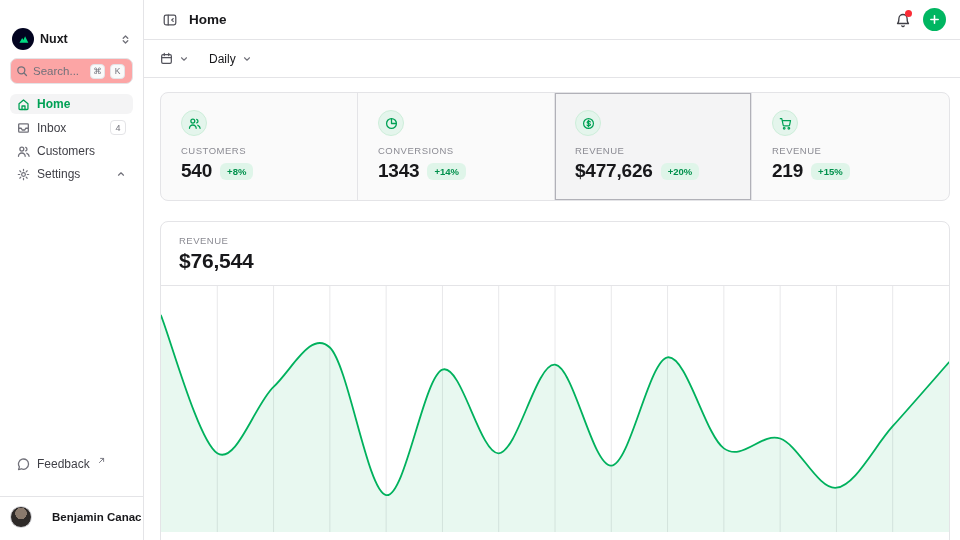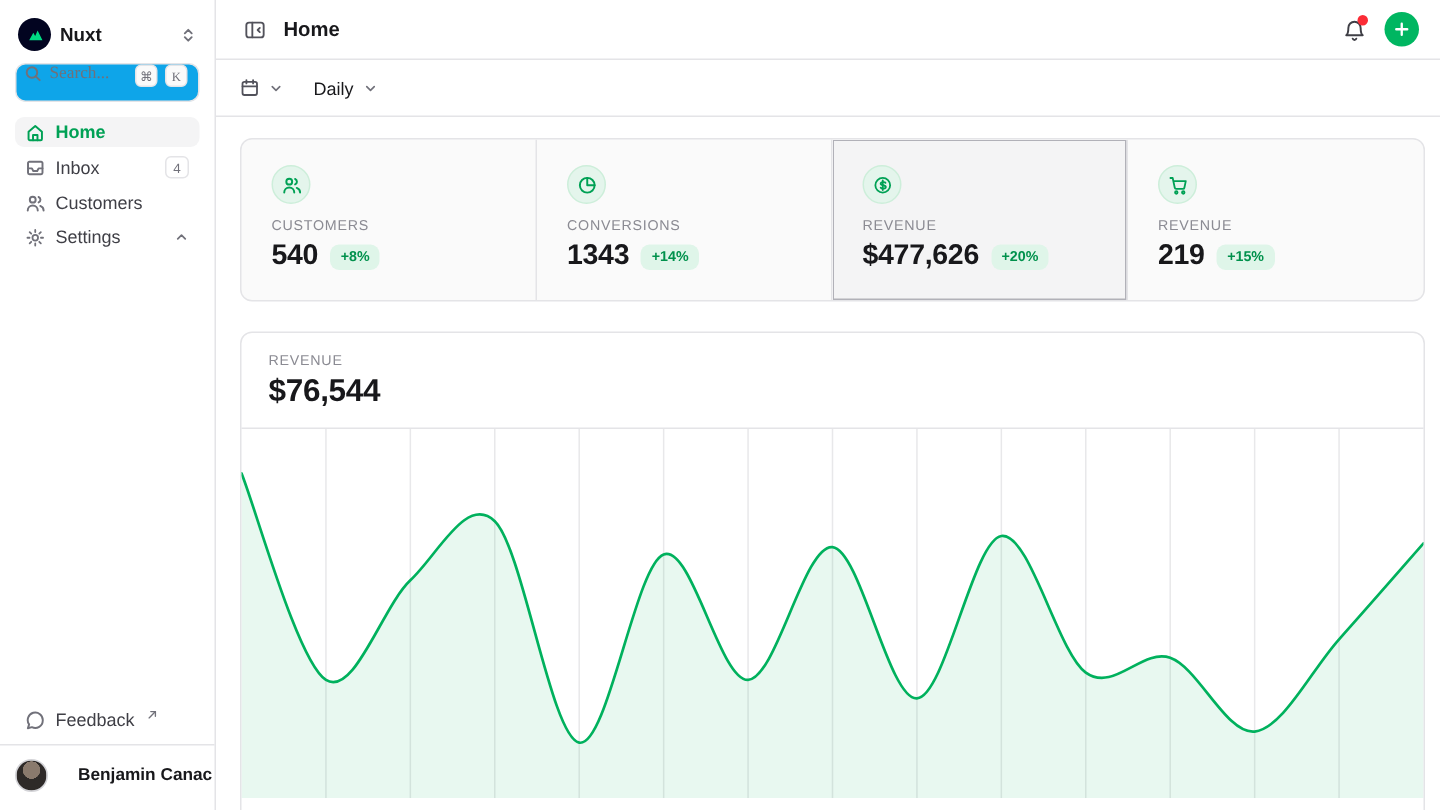--- a/index.html
+++ b/index.html
@@ -2,28 +2,28 @@
 <html><head>
 <meta charset="utf-8">
 <style>
   * { margin:0; padding:0; box-sizing:border-box; }
   html,body { width:960px; height:540px; overflow:hidden; background:#fff;
     font-family:"Liberation Sans", sans-serif; color:#18181b; }
   .app { display:flex; width:960px; height:540px; }
 
   
   .sidebar { width:144px; min-width:144px; border-right:1px solid #e4e4e7;
-    display:flex; flex-direction:column; padding:8px 10px 10px; background:#fff; }
+    display:flex; flex-direction:column; padding:24px 10px 10px; background:#fff; }
   .ws-row { display:flex; align-items:center; gap:6px; padding:4px 2px 8px; }
   .ws-logo { width:22px; height:22px; border-radius:50%; background:#020420;
     display:flex; align-items:center; justify-content:center; flex:none; }
   .ws-name { font-size:12.5px; font-weight:700; }
   .selector-ic { margin-left:auto; color:#71717a; display:flex; }
-  .search-box { display:flex; align-items:flex-start; gap:5px; height:26px;
-    border:1px solid #e4e4e7; border-radius:7px; padding:0 5px; background:#0ea5e9;font-family:Liberation Serif, serif; }
+  .search-box { display:flex; align-items:center; gap:5px; height:26px;
+    border:1px solid #e4e4e7; border-radius:7px; padding:0 5px; background:#fca5a5; }
   .search-box input { border:0; outline:0; width:52px; font-size:11.5px;
     color:#18181b; font-family:inherit; background:transparent; }
   .search-box input::placeholder { color:#71717a; }
   .kbd { min-width:15px; height:15px; border:1px solid #e4e4e7; border-radius:4px;
     background:#fafafa; color:#71717a; font-size:8.5px; display:flex;
     align-items:center; justify-content:center; padding:0 2px; }
   .search-ic { color:#71717a; display:flex; }
   .nav { margin-top:10px; display:flex; flex-direction:column; gap:3px; }
   .nav-item { display:flex; align-items:center; gap:7px; padding:3px 7px;
     border-radius:6px; font-size:12px; color:#3f3f46; cursor:pointer; }
@@ -31,21 +31,21 @@
   .nav-item.active { background:#f4f4f5; color:#00a155; font-weight:600; }
   .nav-item.active .ic { color:#00a155; }
   .count-badge { margin-left:auto; min-width:16px; height:15px; border:1px solid #e4e4e7;
     border-radius:4px; font-size:9px; color:#71717a; display:flex; align-items:center;
     justify-content:center; background:#fff; }
   .chev-right { margin-left:auto; color:#71717a; display:flex; }
   .sub-list { margin:2px 0 0 14px; border-left:1px solid #e4e4e7;
     padding-left:11px; display:flex; flex-direction:column; gap:3px; }
   .sub-item { font-size:12px; color:#52525b; padding:3.5px 4px; border-radius:6px; cursor:pointer; }
   .flex-spacer { flex:1; }
-  .foot-nav { display:flex; flex-direction:column; gap:3px; margin-bottom:6px; }
+  .foot-nav { display:flex; flex-direction:column; gap:3px; margin-bottom:22px; }
   .ext-arrow { color:#71717a; display:flex; transform:translateY(-4px); margin-left:1px; }
   .user-row { border-top:1px solid #e4e4e7; margin:0 -10px; padding:9px 10px 2px;
     display:flex; align-items:center; gap:20px; cursor:pointer; }
   .avatar { width:22px; height:22px; border-radius:50%; flex:none;
     background:radial-gradient(circle at 50% 32%, #8a7a6d 0 34%, #2e2a28 35% 100%);
     border:1px solid #d4d4d8; }
   .user-name { font-size:11.5px; font-weight:600; white-space:nowrap; }
 
   
   .main { flex:1; display:flex; flex-direction:column; min-width:0; }

